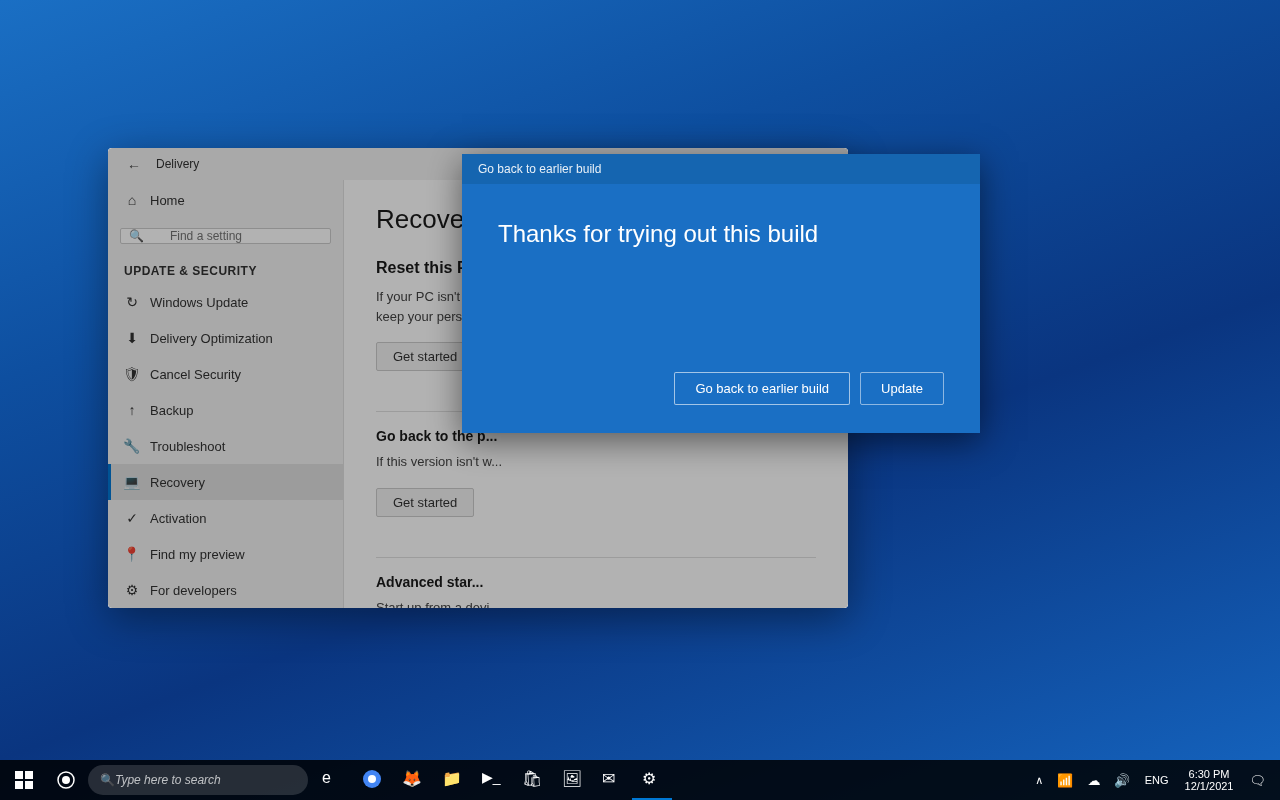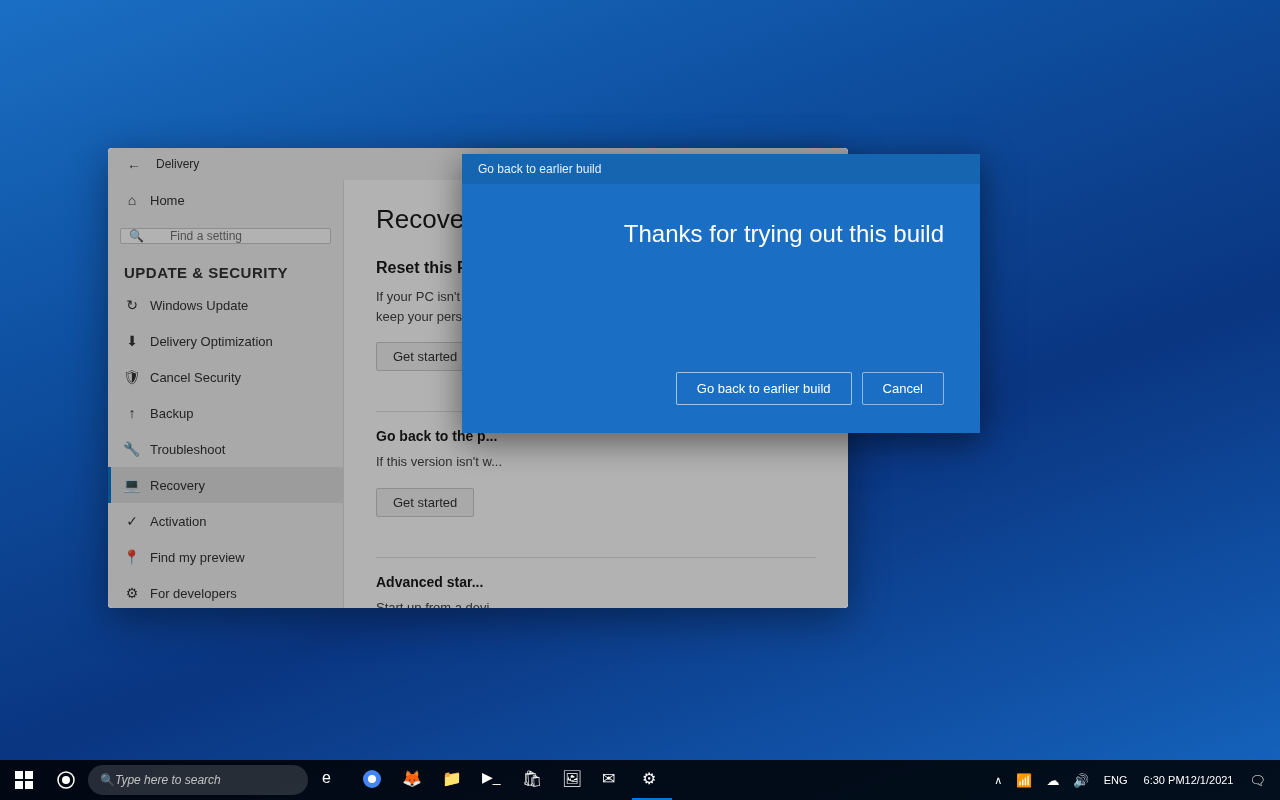--- a/index.html
+++ b/index.html
@@ -97,21 +97,21 @@
       display: flex;
       align-items: center;
       justify-content: center;
       padding: 0 6px;
       color: white;
       font-size: 11px;
       cursor: pointer;
     }
     .clock {
       display: flex;
-      flex-direction: row;
+      flex-direction: column;
       align-items: center;
       font-size: 11px;
       color: white;
       padding: 0 8px;
     }
 
     
     .settings-window {
       position: absolute;
       top: 148px;
@@ -204,21 +204,21 @@
     .sidebar-search input {
       border: none;
       outline: none;
       font-size: 12px;
       color: #666;
       width: 100%;
       background: transparent;
       margin-left: 20px;
     }
     .sidebar-section-label {
-      font-size: 15px;
+      font-size: 12px;
       font-weight: 600;
       color: #333;
       padding: 12px 16px 6px;
       text-transform: uppercase;
       letter-spacing: 0.5px;
     }
     .sidebar-item {
       display: flex;
       align-items: center;
       padding: 10px 16px;
@@ -317,21 +317,20 @@
       color: rgba(255,255,255,0.9);
     }
     .dialog-body {
       padding: 36px 36px 28px;
     }
     .dialog-title {
       font-size: 24px;
       font-weight: 300;
       color: white;
       margin-bottom: 16px;
-      text-align: right;
     }
     .dialog-desc {
       font-size: 13px;
       color: rgba(255,255,255,0.9);
       line-height: 1.5;
       margin-bottom: 24px;
     }
     .dialog-spacer {
       height: 80px;
     }
@@ -468,21 +467,21 @@
 <div class="dialog">
   <div class="dialog-header">
     <span>Go back to earlier build</span>
   </div>
   <div class="dialog-body">
     <div class="dialog-title">Thanks for trying out this build</div>
     <div class="dialog-spacer"></div>
   </div>
   <div class="dialog-footer">
     <button class="dialog-btn primary">Go back to earlier build</button>
-    <button class="dialog-btn">Cancel</button>
+    <button class="dialog-btn">Update</button>
   </div>
 </div>
 
 <div class="taskbar">
   <div class="taskbar-left">
     <div class="taskbar-btn">
       <svg width="18" height="18" viewBox="0 0 18 18" fill="white">
         <rect x="0" y="0" width="8" height="8"></rect>
         <rect x="10" y="0" width="8" height="8"></rect>
         <rect x="0" y="10" width="8" height="8"></rect>

